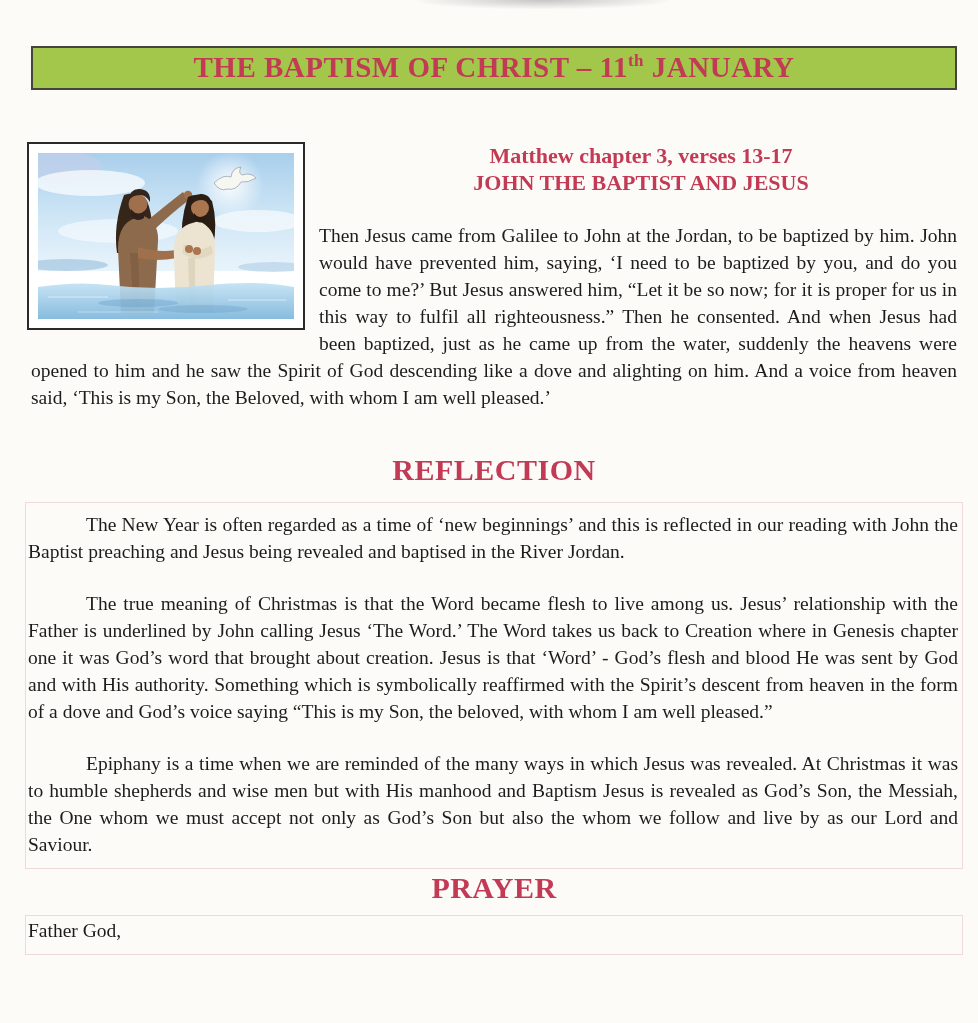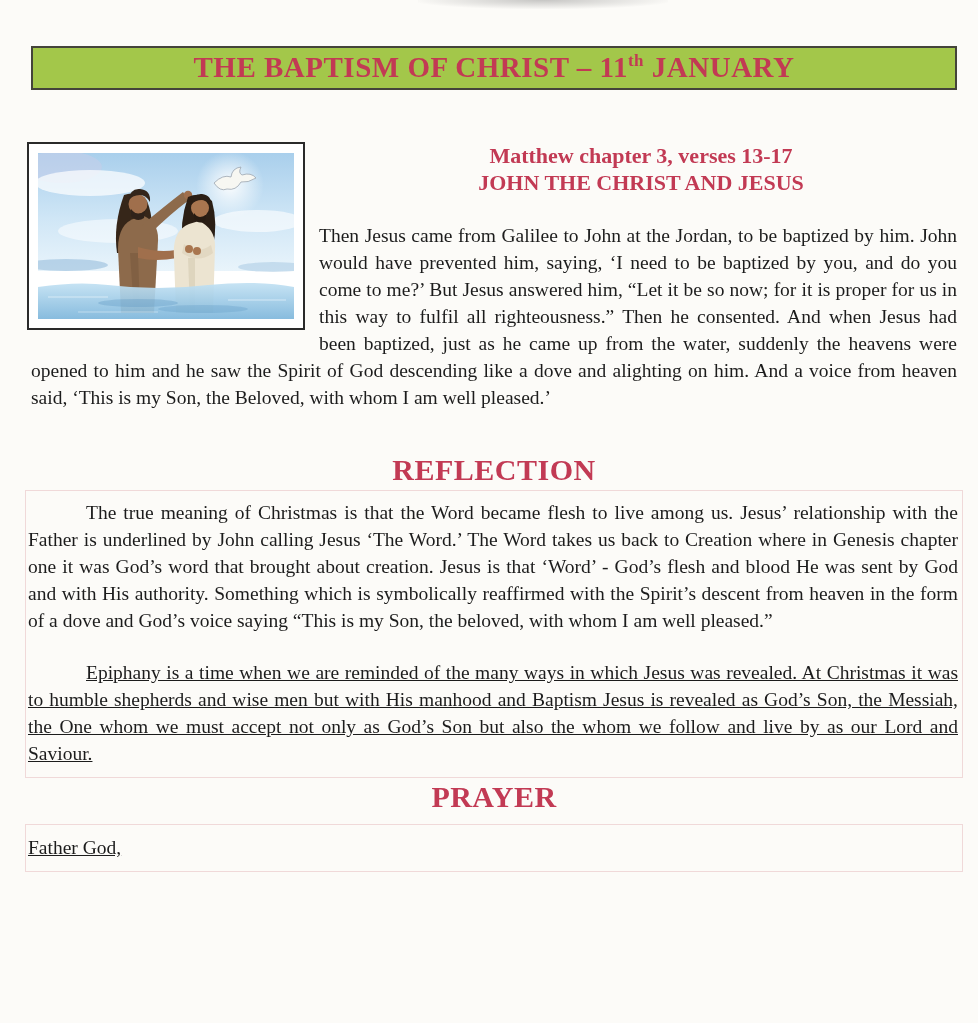--- a/index.html
+++ b/index.html
@@ -58,32 +58,32 @@
   
   .big-heading{
     clear:both;
     text-align:center;
     color:var(--accent,#c23a54);
     font-weight:bold;
     font-size:30px;line-height:34px;
     letter-spacing:.5px;
     margin:0;
   }
-  .reflection-heading{padding-top:36px;margin-bottom:3px;}
+  .reflection-heading{padding-top:36px;margin-bottom:15px;}
   .prayer-heading{margin:2px 0 10px 0;}
 
   
   .soft-box{
     border:1px solid #f0d9d9;
     padding:8px 4px 2px 2px;
   }
   .soft-box p{margin:0 0 25px 0;}
-  .soft-box p:last-child{margin-bottom:8px;text-decoration:underline;}
+  .soft-box p:last-child{margin-bottom:8px;}
   .indented{text-indent:58px;}
-  .prayer-box{padding-top:9px;}
+  .prayer-box{padding-top:1px;}
   .prayer-box .line{margin:0;}
 </style>
 </head>
 <body>
 
 <div class="scan-smudge"></div>
 
 <div class="page">
 
   <div class="banner">
@@ -159,29 +159,30 @@
           <ellipse cx="165" cy="156" rx="45" ry="4" fill="#5e97c2" opacity="0.3"></ellipse>
           <line x1="10" y1="144" x2="70" y2="144" stroke="#ffffff" stroke-width="1.2" opacity="0.5"></line>
           <line x1="190" y1="147" x2="248" y2="147" stroke="#ffffff" stroke-width="1.2" opacity="0.5"></line>
           <line x1="40" y1="159" x2="120" y2="159" stroke="#ffffff" stroke-width="1" opacity="0.4"></line>
         </g>
       </svg>
     </div>
 
     <div class="scripture-heading">
       <div>Matthew chapter 3, verses 13-17</div>
-      <div>JOHN THE CHRIST AND JESUS</div>
+      <div>JOHN THE BAPTIST AND JESUS</div>
     </div>
 
     <p class="body-text">Then Jesus came from Galilee to John at the Jordan, to be baptized by him.   John would have prevented him, saying, ‘I need to be baptized by you, and do you come to me?’   But Jesus answered him, “Let it be so now; for it is proper for us in this way to fulfil all righteousness.”   Then he consented.   And when Jesus had been baptized, just as he came up from the water, suddenly the heavens were opened to him and he saw the Spirit of God descending like a dove and alighting on him.   And a voice from heaven said, ‘This is my Son, the Beloved, with whom I am well pleased.’</p>
   </div>
 
   <h2 class="big-heading reflection-heading">REFLECTION</h2>
 
   <div class="soft-box">
+    <p class="body-text indented">The New Year is often regarded as a time of ‘new beginnings’ and this is reflected in our reading with John the Baptist preaching and Jesus being revealed and baptised in the River Jordan.</p>
     <p class="body-text indented">The true meaning of Christmas is that the Word became flesh to live among us.   Jesus’ relationship with the Father is underlined by John calling Jesus ‘The Word.’   The Word takes us back to Creation where in Genesis chapter one it was God’s word that brought about creation.   Jesus is that ‘Word’ - God’s flesh and blood   He was sent by God and with His authority.   Something which is symbolically reaffirmed with the Spirit’s descent from heaven in the form of a dove and God’s voice saying “This is my Son, the beloved, with whom I am well pleased.”</p>
     <p class="body-text indented">Epiphany is a time when we are reminded of the many ways in which Jesus was revealed.   At Christmas it was to humble shepherds and wise men but with His manhood and Baptism Jesus is revealed as God’s Son, the Messiah, the One whom we must accept not only as God’s Son but also the whom we follow and live by as our Lord and Saviour.</p>
   </div>
 
   <h2 class="big-heading prayer-heading">PRAYER</h2>
 
   <div class="soft-box prayer-box">
     <p class="body-text line">Father God,</p>
   </div>
 

